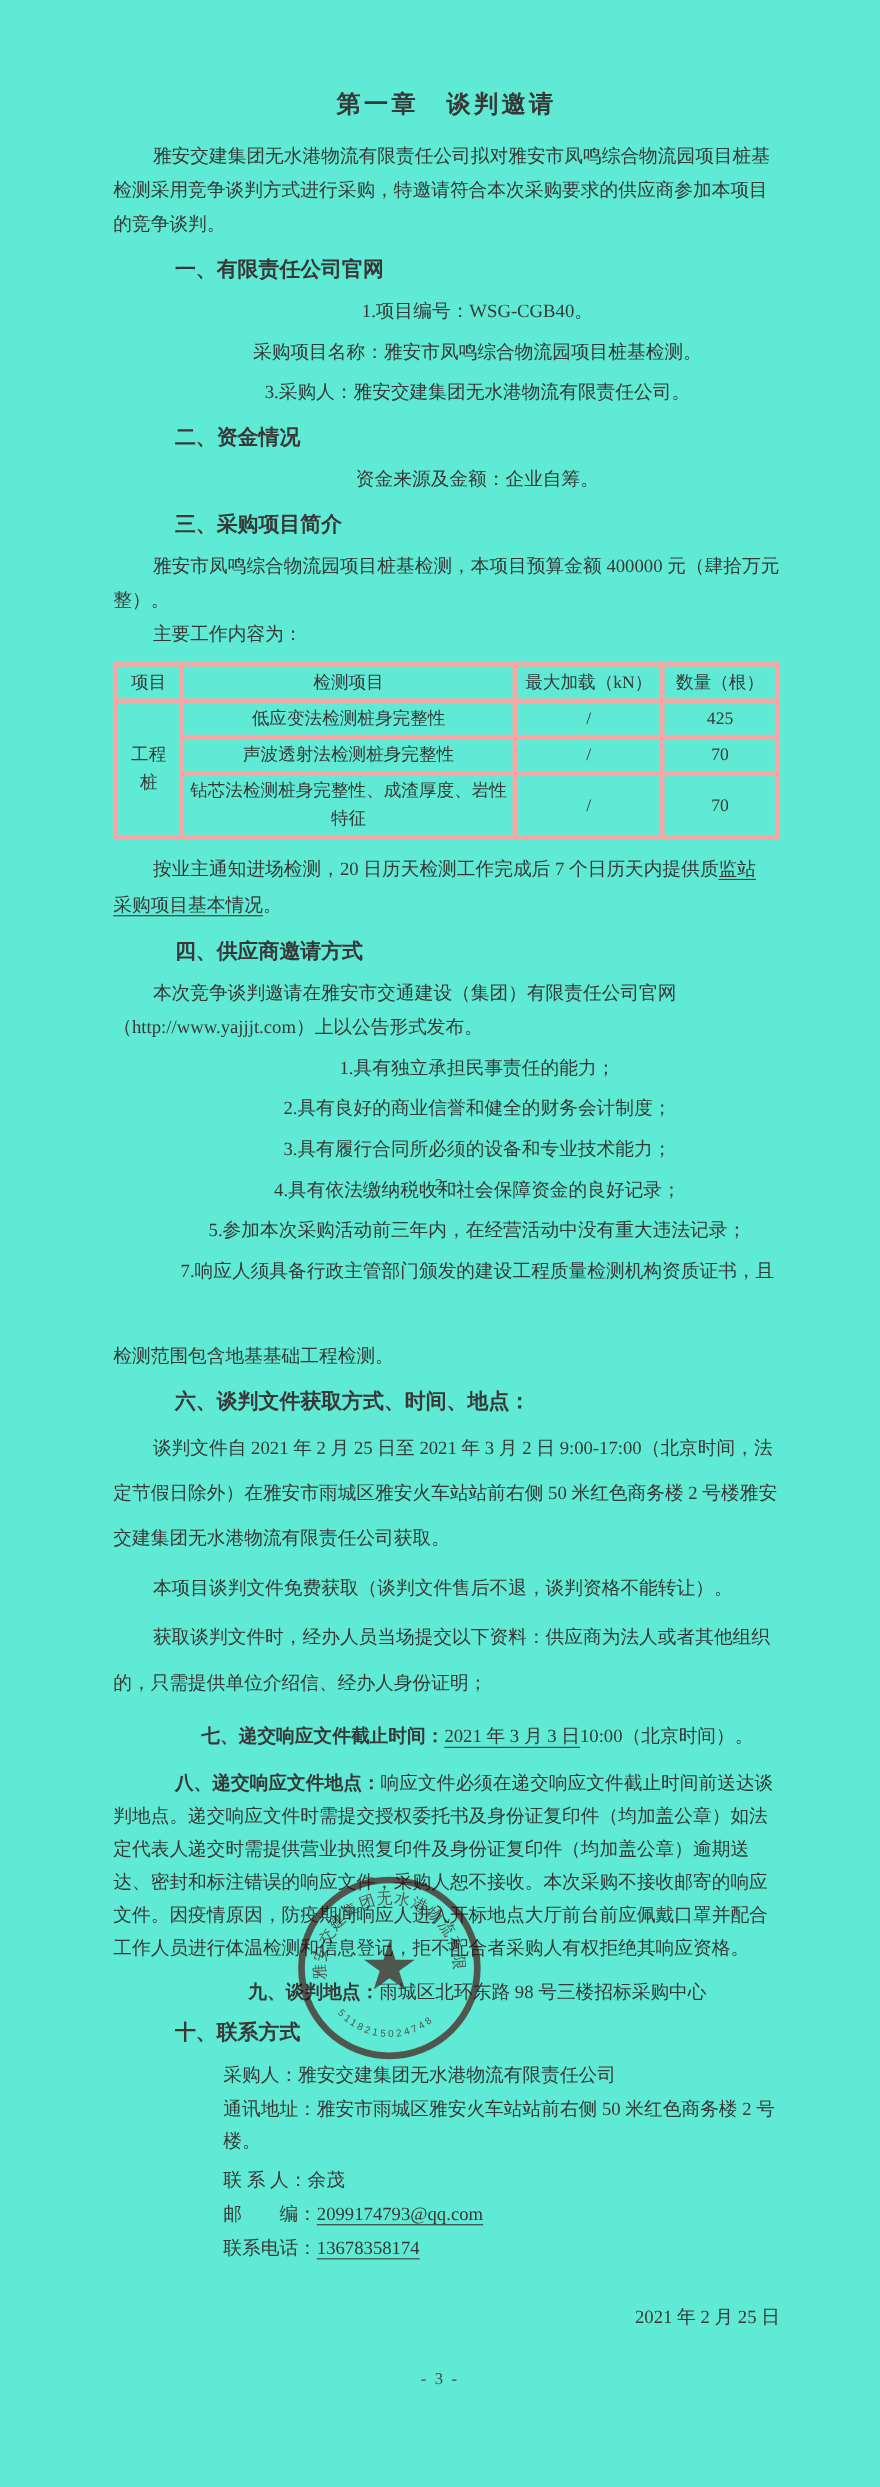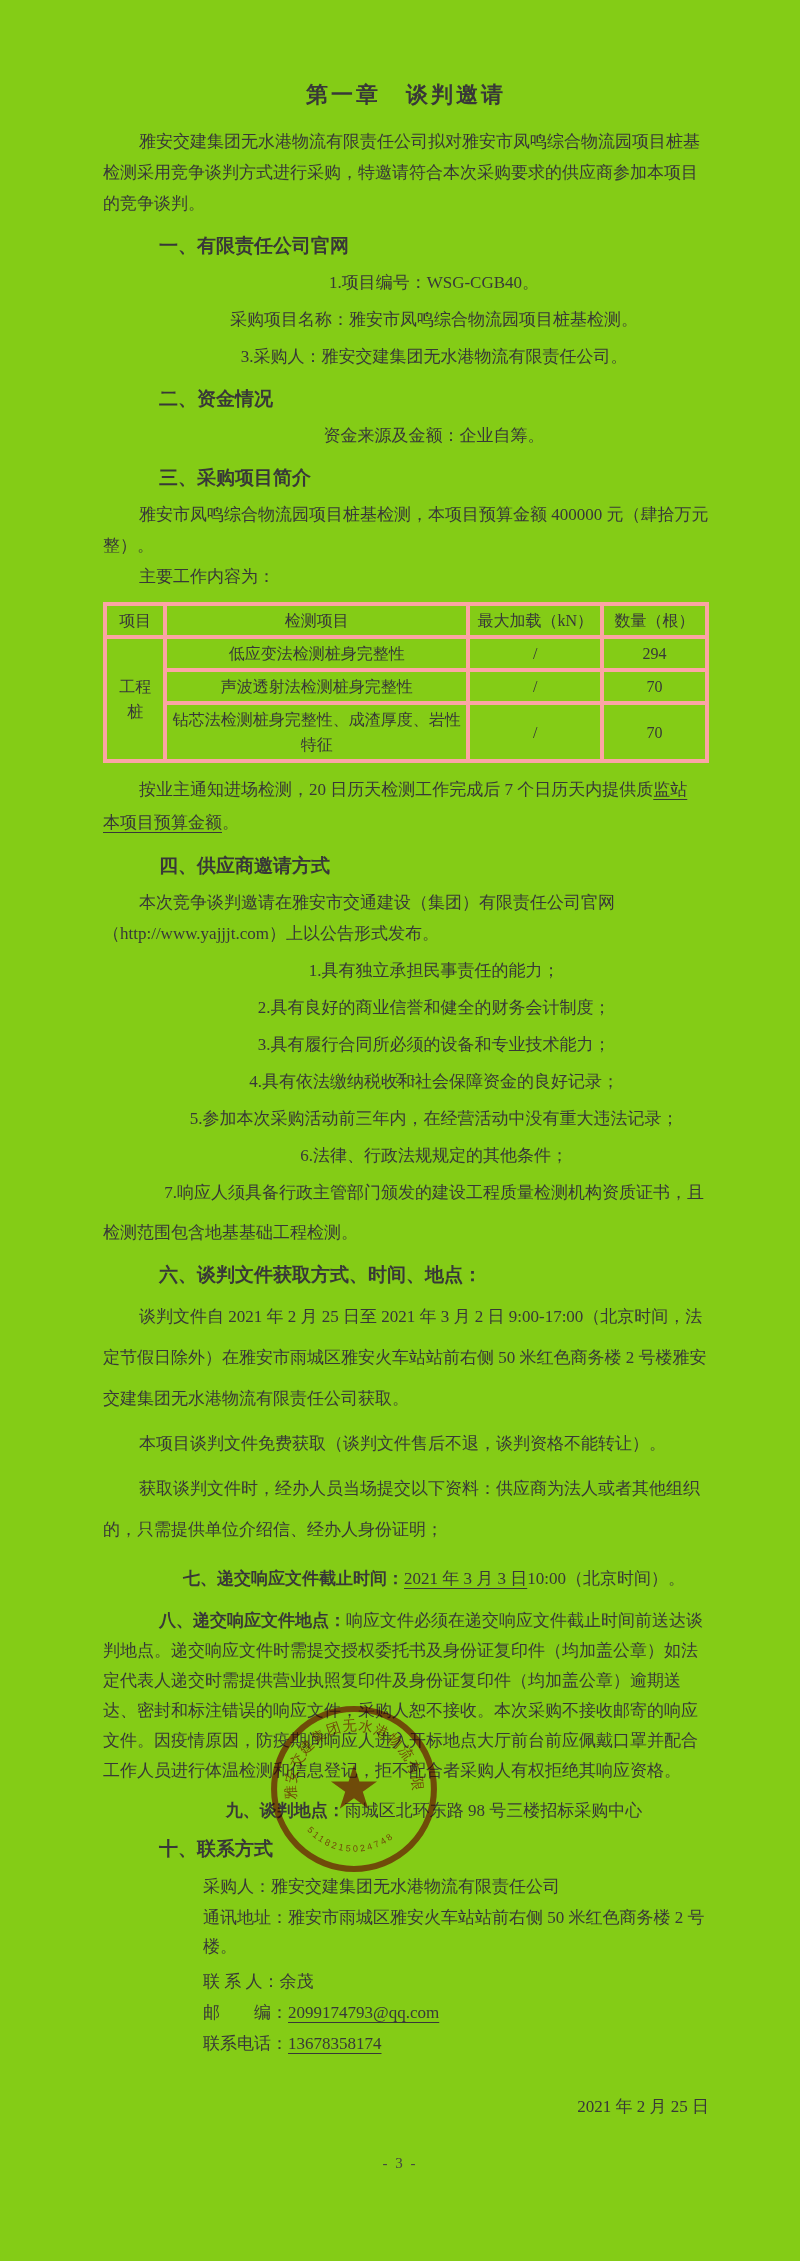--- a/index.html
+++ b/index.html
@@ -1,16 +1,16 @@
 <!DOCTYPE html>
 <html><head>
 <meta charset="utf-8">
 <style>
   html,body{margin:0;padding:0;background:#ffffff;}
-  .doc{position:relative;width:800px;height:2261px;background:#84cc16;overflow:hidden;
+  .doc{position:relative;width:800px;height:2261px;background:#5eead4;overflow:hidden;
        font-family:"Liberation Serif","DejaVu Serif",serif;color:#383838;}
   .page{position:absolute;left:103px;width:606px;}
   .page-1{top:80px;}
   .page-2{top:1218px;}
   .title{text-align:center;font-size:22px;font-weight:bold;letter-spacing:3px;margin:0 0 8px 0;line-height:30px;}
   p{margin:0;font-size:17px;line-height:31px;}
   .indent{text-indent:36px;}
   .mt{margin-top:16px;}
   .h{font-size:19px;font-weight:bold;margin:12px 0 6px 56px;line-height:30px;text-indent:0;}
   .sub{margin-left:56px;margin-top:7px;line-height:30px;text-align:center;}
@@ -59,46 +59,45 @@
           <th class="colB">检测项目</th>
           <th class="colC">最大加载（kN）</th>
           <th class="colD">数量（根）</th>
         </tr>
       </thead>
       <tbody>
         <tr>
           <td rowspan="3">工程桩</td>
           <td>低应变法检测桩身完整性</td>
           <td>/</td>
-          <td>294</td>
+          <td>425</td>
         </tr>
         <tr>
           <td>声波透射法检测桩身完整性</td>
           <td>/</td>
           <td>70</td>
         </tr>
         <tr>
           <td>钻芯法检测桩身完整性、成渣厚度、岩性特征</td>
           <td>/</td>
           <td>70</td>
         </tr>
       </tbody>
     </table>
 
-    <p class="indent note"><span>按业主通知进场检测，20 日历天检测工作完成后 7 个日历天内提供质</span><span class="u">监站</span><br><span class="u">本项目预算金额</span><span>。</span></p>
+    <p class="indent note"><span>按业主通知进场检测，20 日历天检测工作完成后 7 个日历天内提供质</span><span class="u">监站</span><br><span class="u">采购项目基本情况</span><span>。</span></p>
 
     <p class="h">四、供应商邀请方式</p>
     <p class="indent">本次竞争谈判邀请在雅安市交通建设（集团）有限责任公司官网（http://www.yajjjt.com）上以公告形式发布。</p>
 
     <p class="sub">1.具有独立承担民事责任的能力；</p>
     <p class="sub">2.具有良好的商业信誉和健全的财务会计制度；</p>
     <p class="sub">3.具有履行合同所必须的设备和专业技术能力；</p>
     <p class="sub">4.具有依法缴纳税收和社会保障资金的良好记录；</p>
     <p class="sub">5.参加本次采购活动前三年内，在经营活动中没有重大违法记录；</p>
-    <p class="sub">6.法律、行政法规规定的其他条件；</p>
     <p class="sub">7.响应人须具备行政主管部门颁发的建设工程质量检测机构资质证书，且</p>
   </div>
 
   <div class="footer footer-p1">- 2 -</div>
 
   <div class="page page-2">
     <p class="p2-tight">检测范围包含地基基础工程检测。</p>
 
     <p class="h">六、谈判文件获取方式、时间、地点：</p>
     <p class="indent p2-par">谈判文件自 2021 年 2 月 25 日至 2021 年 3 月 2 日 9:00-17:00（北京时间，法定节假日除外）在雅安市雨城区雅安火车站站前右侧 50 米红色商务楼 2 号楼雅安交建集团无水港物流有限责任公司获取。</p>

